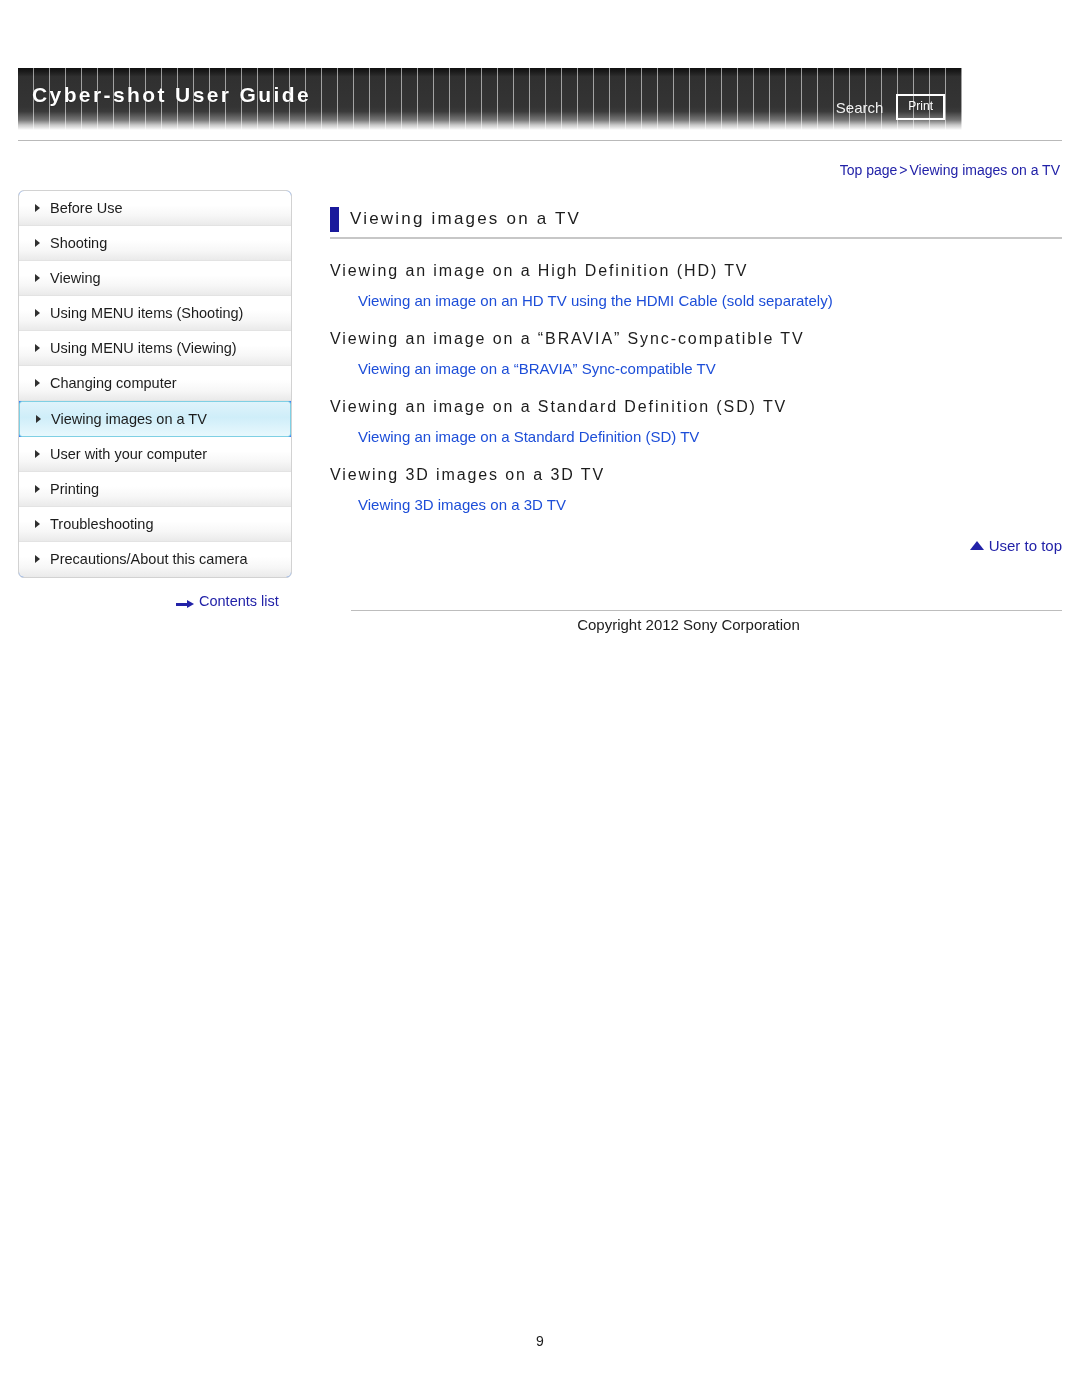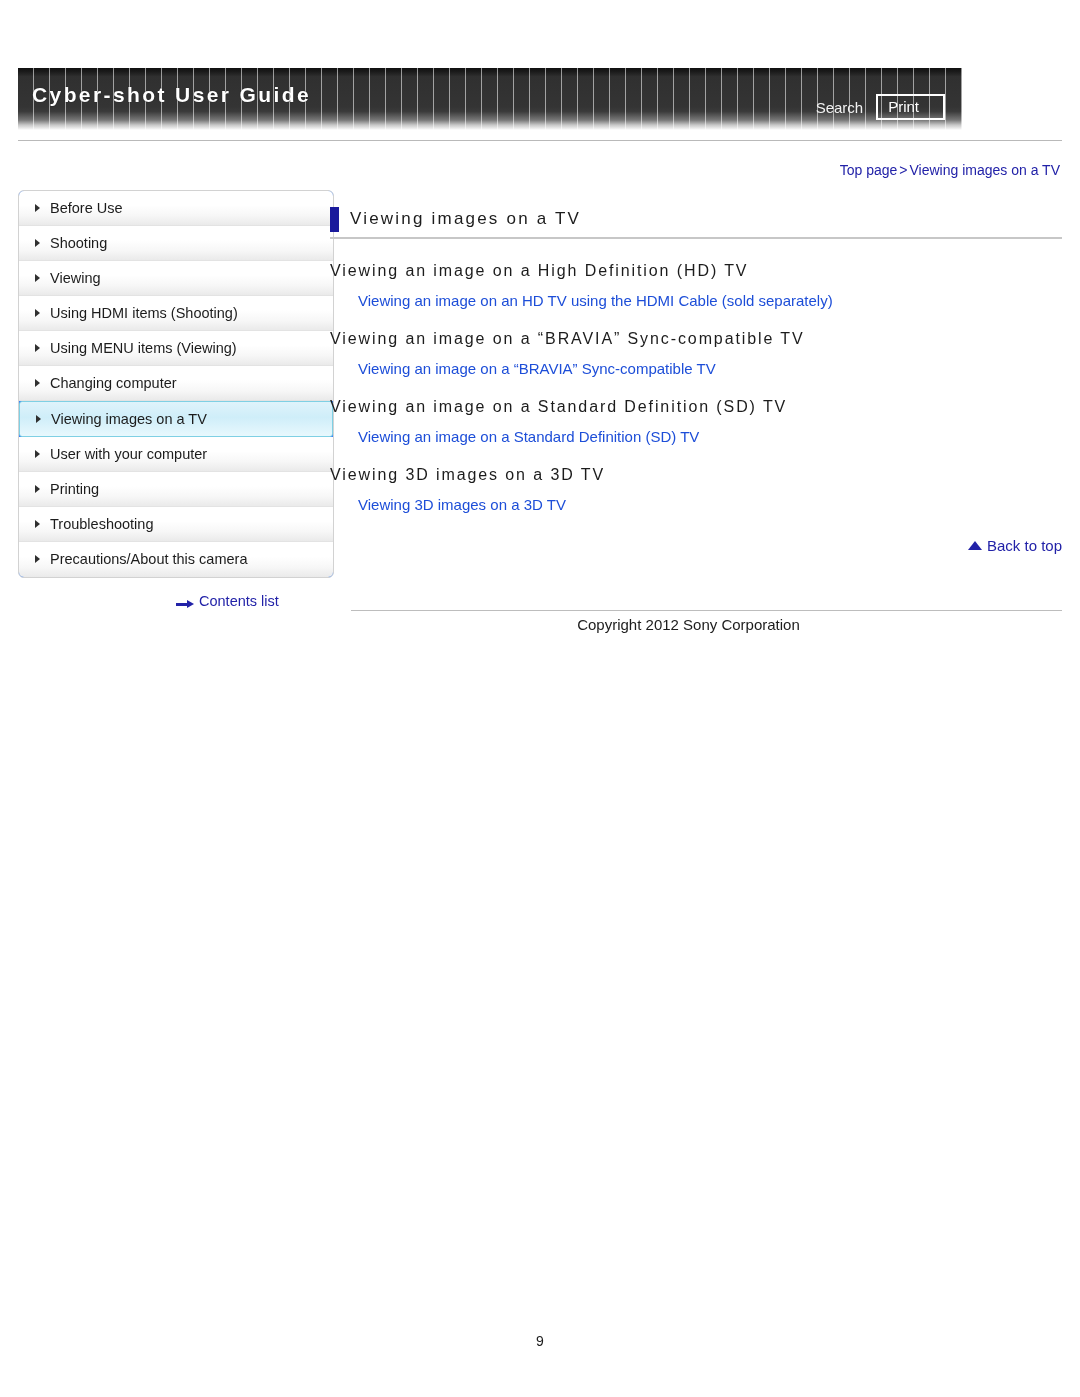--- a/index.html
+++ b/index.html
@@ -60,23 +60,23 @@
     gap: 13px;
   }
   #search-link {
     color: #f2f2f2;
     font-size: 15px;
     white-space: nowrap;
     cursor: pointer;
   }
   #print-button {
     color: #ffffff;
-    font-size: 15px;
+    font-size: 12px;
     border: 2px solid #ffffff;
-    padding: 2px 24px 3px 10px;
+    padding: 2px 10px 3px 10px;
     line-height: 17px;
     white-space: nowrap;
     cursor: pointer;
     background: transparent;
   }
   #header-rule {
     position: absolute;
     left: 18px;
     top: 140px;
     width: 1044px;
@@ -94,21 +94,21 @@
     white-space: nowrap;
   }
   #breadcrumb .crumb-link { cursor: pointer; }
   #breadcrumb .crumb-sep { padding: 0 2px; }
 
   
   #sidebar {
     position: absolute;
     left: 18px;
     top: 190px;
-    width: 316px;
+    width: 274px;
     border: 1px solid #d2d2d2;
     border-radius: 6px;
     background: #3b82f6;
     overflow: hidden;
     box-sizing: border-box;
   }
   .nav-item {
     position: relative;
     height: 35px;
     line-height: 35px;
@@ -295,21 +295,21 @@
   <div class="nav-item">
     <span class="bullet"></span><span>Before Use</span>
   </div>
   <div class="nav-item">
     <span class="bullet"></span><span>Shooting</span>
   </div>
   <div class="nav-item">
     <span class="bullet"></span><span>Viewing</span>
   </div>
   <div class="nav-item">
-    <span class="bullet"></span><span>Using HDMI items (Shooting)</span>
+    <span class="bullet"></span><span>Using MENU items (Shooting)</span>
   </div>
   <div class="nav-item">
     <span class="bullet"></span><span>Using MENU items (Viewing)</span>
   </div>
   <div class="nav-item">
     <span class="bullet"></span><span>Changing computer</span>
   </div>
   <div class="nav-item active">
     <span class="bullet"></span><span>Viewing images on a TV</span>
   </div>
@@ -354,20 +354,20 @@
   </div>
 
   <div class="section-block">
     <div class="section-heading">Viewing 3D images on a 3D TV</div>
     <a class="section-link">Viewing 3D images on a 3D TV</a>
   </div>
 
   <div id="back-to-top">
     <span class="bt-inner">
       <span class="arrow-up-icon"></span>
-      <span>Back to top</span>
+      <span>User to top</span>
     </span>
   </div>
 </main>
 
 <div id="footer-rule"></div>
 <div id="copyright">Copyright 2012 Sony Corporation</div>
 <div id="page-number">9</div>
 
 </body></html>

